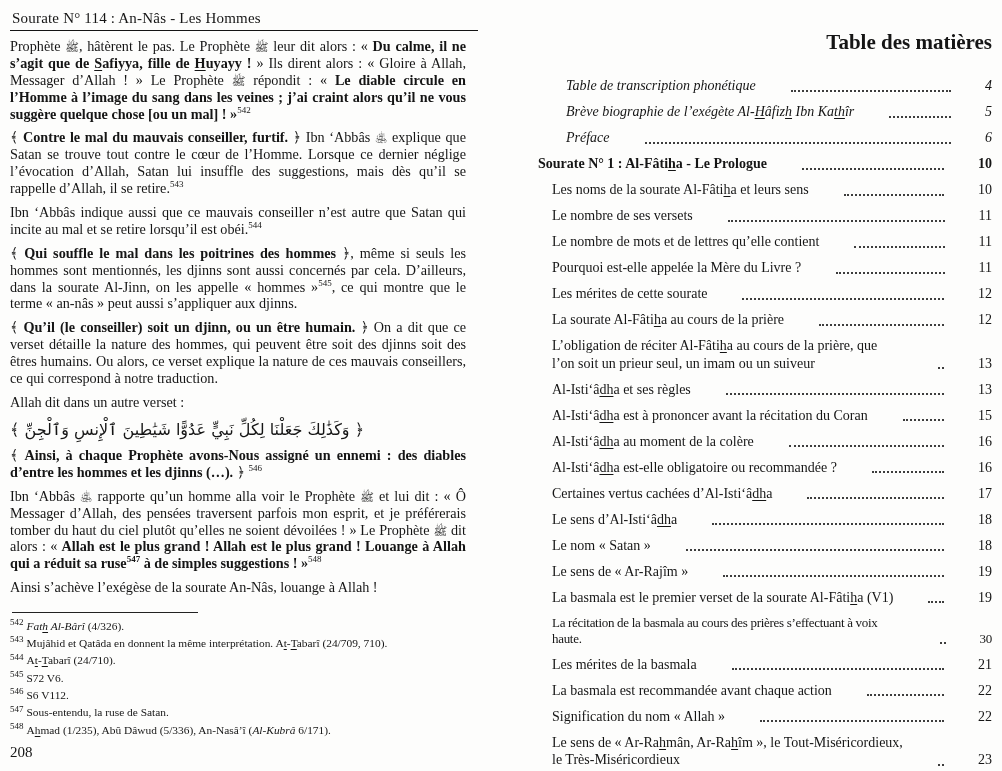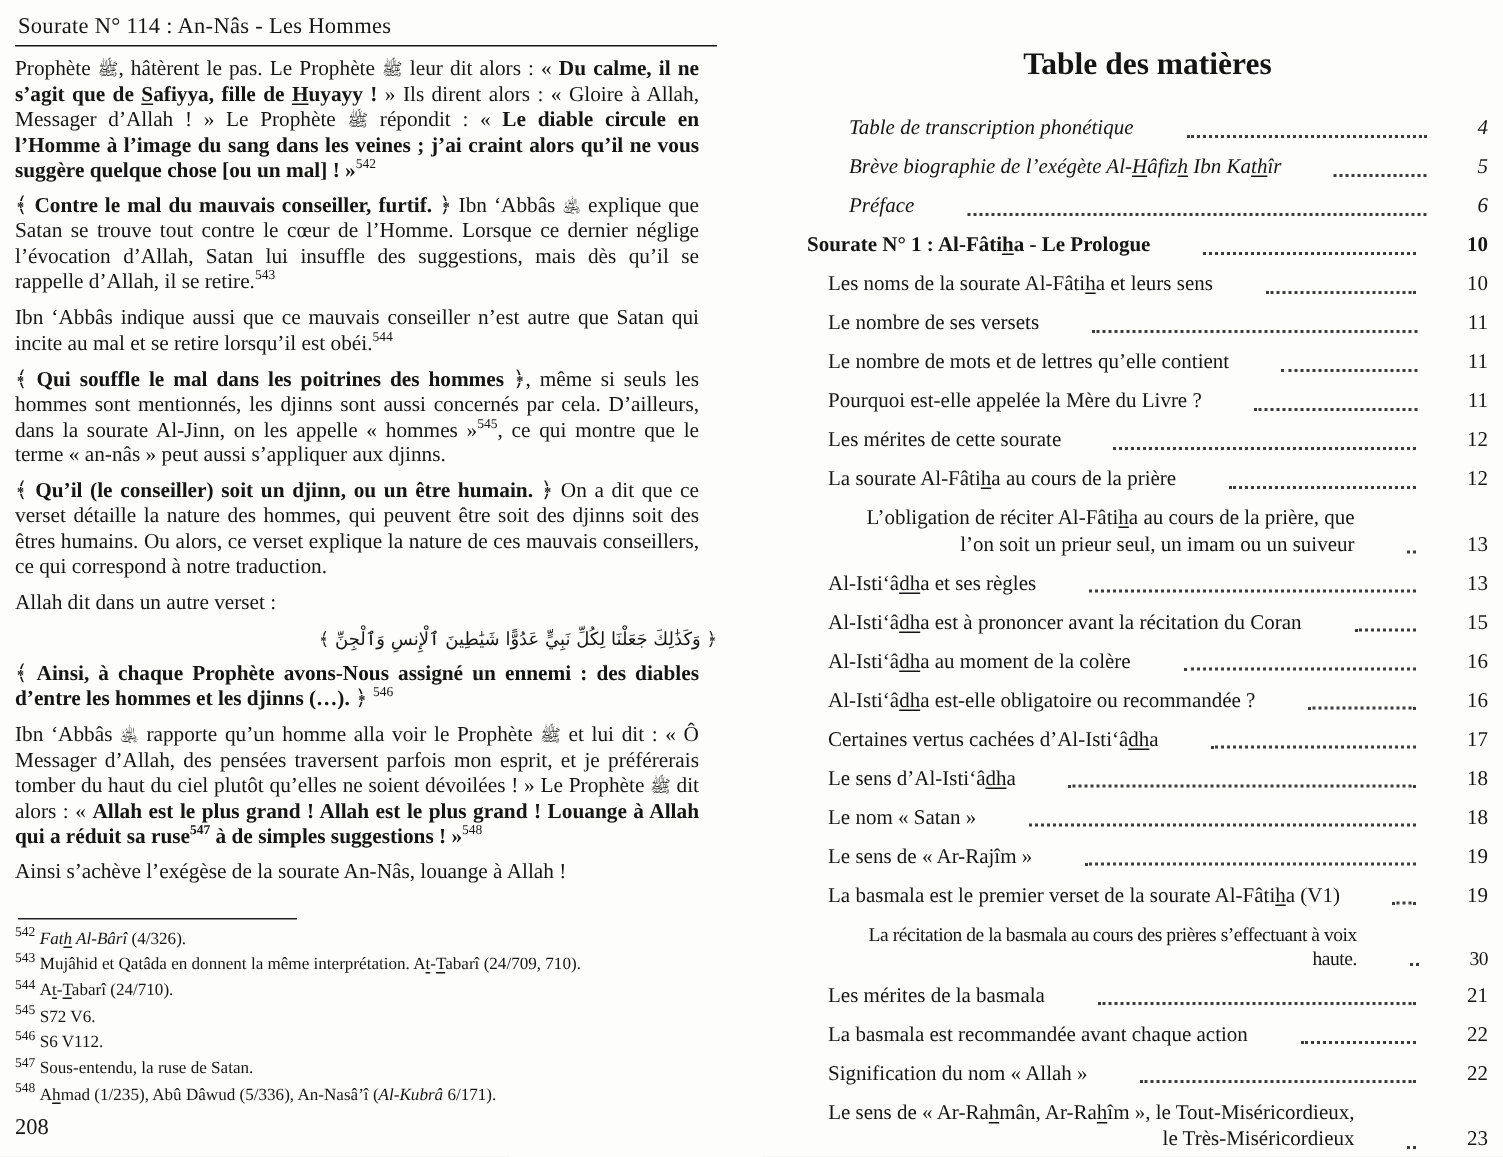--- a/index.html
+++ b/index.html
@@ -33,22 +33,22 @@
     white-space:nowrap;
   }
   .body-text p{
     margin:0 12px 7px 0;
     font-size:14.2px;
     line-height:1.19;
     text-align:justify;
   }
   .body-text p.arabic{
     direction:rtl;
-    text-align:right;
-    font-size:12px;
+    text-align:left;
+    font-size:16px;
     line-height:1.45;
     margin:2px 0 6px 0;
     font-family:"DejaVu Sans","Liberation Serif",sans-serif;
   }
   .body-text b{font-weight:700;}
   sup{font-size:9px;line-height:0;vertical-align:super;}
   .hon{font-family:"DejaVu Sans",sans-serif;font-size: .8em;}
   u{text-underline-offset:2px;}
   
   .footer-block{margin-top:auto;}
@@ -65,21 +65,21 @@
     padding:5px 0 4px 0;
   }
   
   .page-right{
     flex:1;
     box-sizing:border-box;
     padding:20px 10px 0 44px;
     overflow:hidden;
   }
   .toc-title{
-    text-align:center;
+    text-align:right;
     font-weight:700;
     font-size:21px;
     margin:10px 0 22px 0;
   }
   .toc-list{display:block;}
   .toc-entry{
     display:flex;
     align-items:flex-end;
     font-size:14px;
     line-height:1.25;
@@ -90,21 +90,21 @@
   .toc-entry .dots{
     flex:1 1 auto;
     min-width:6px;
     border-bottom:2px dotted #3d3d3d;
     margin:0 2px 3px 3px;
     height:1px;
   }
   .toc-entry .pg{flex:0 0 auto;}
   .toc-entry.front{font-style:italic;padding-left:28px;}
   .toc-entry.chapter{font-weight:700;padding-left:0;justify-content:flex-end;}
-  .toc-entry.sub{padding-left:14px;text-align:right;}
+  .toc-entry.sub{padding-left:14px;}
   .toc-entry.tight{font-size:13px;letter-spacing:-0.3px;}
 </style>
 </head>
 <body>
 
 <div class="spread">
 
   <div class="page-left">
     <div class="running-header">Sourate N° 114 : An-Nâs - Les Hommes</div>
 

